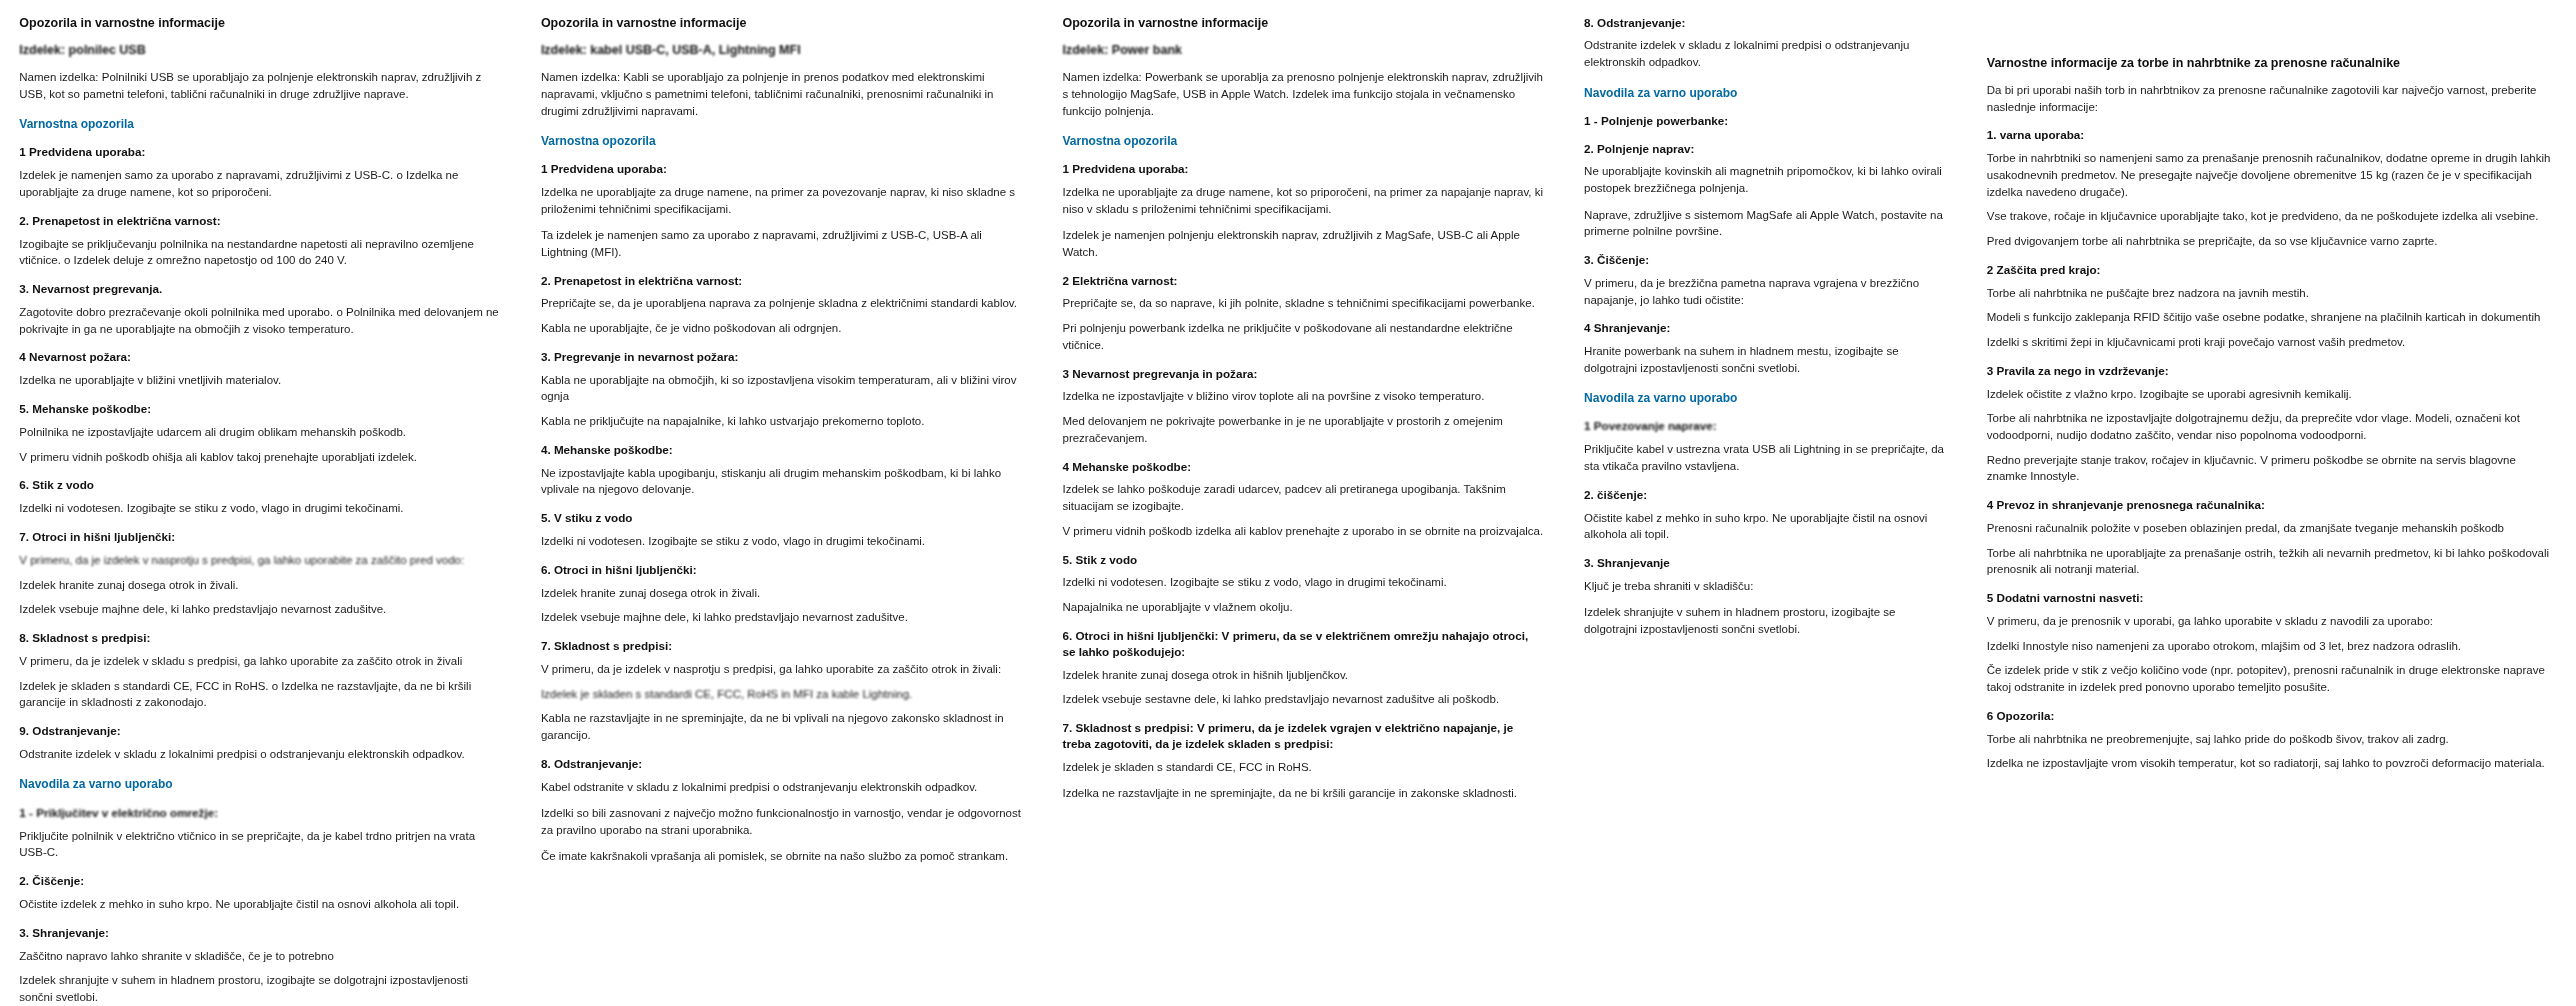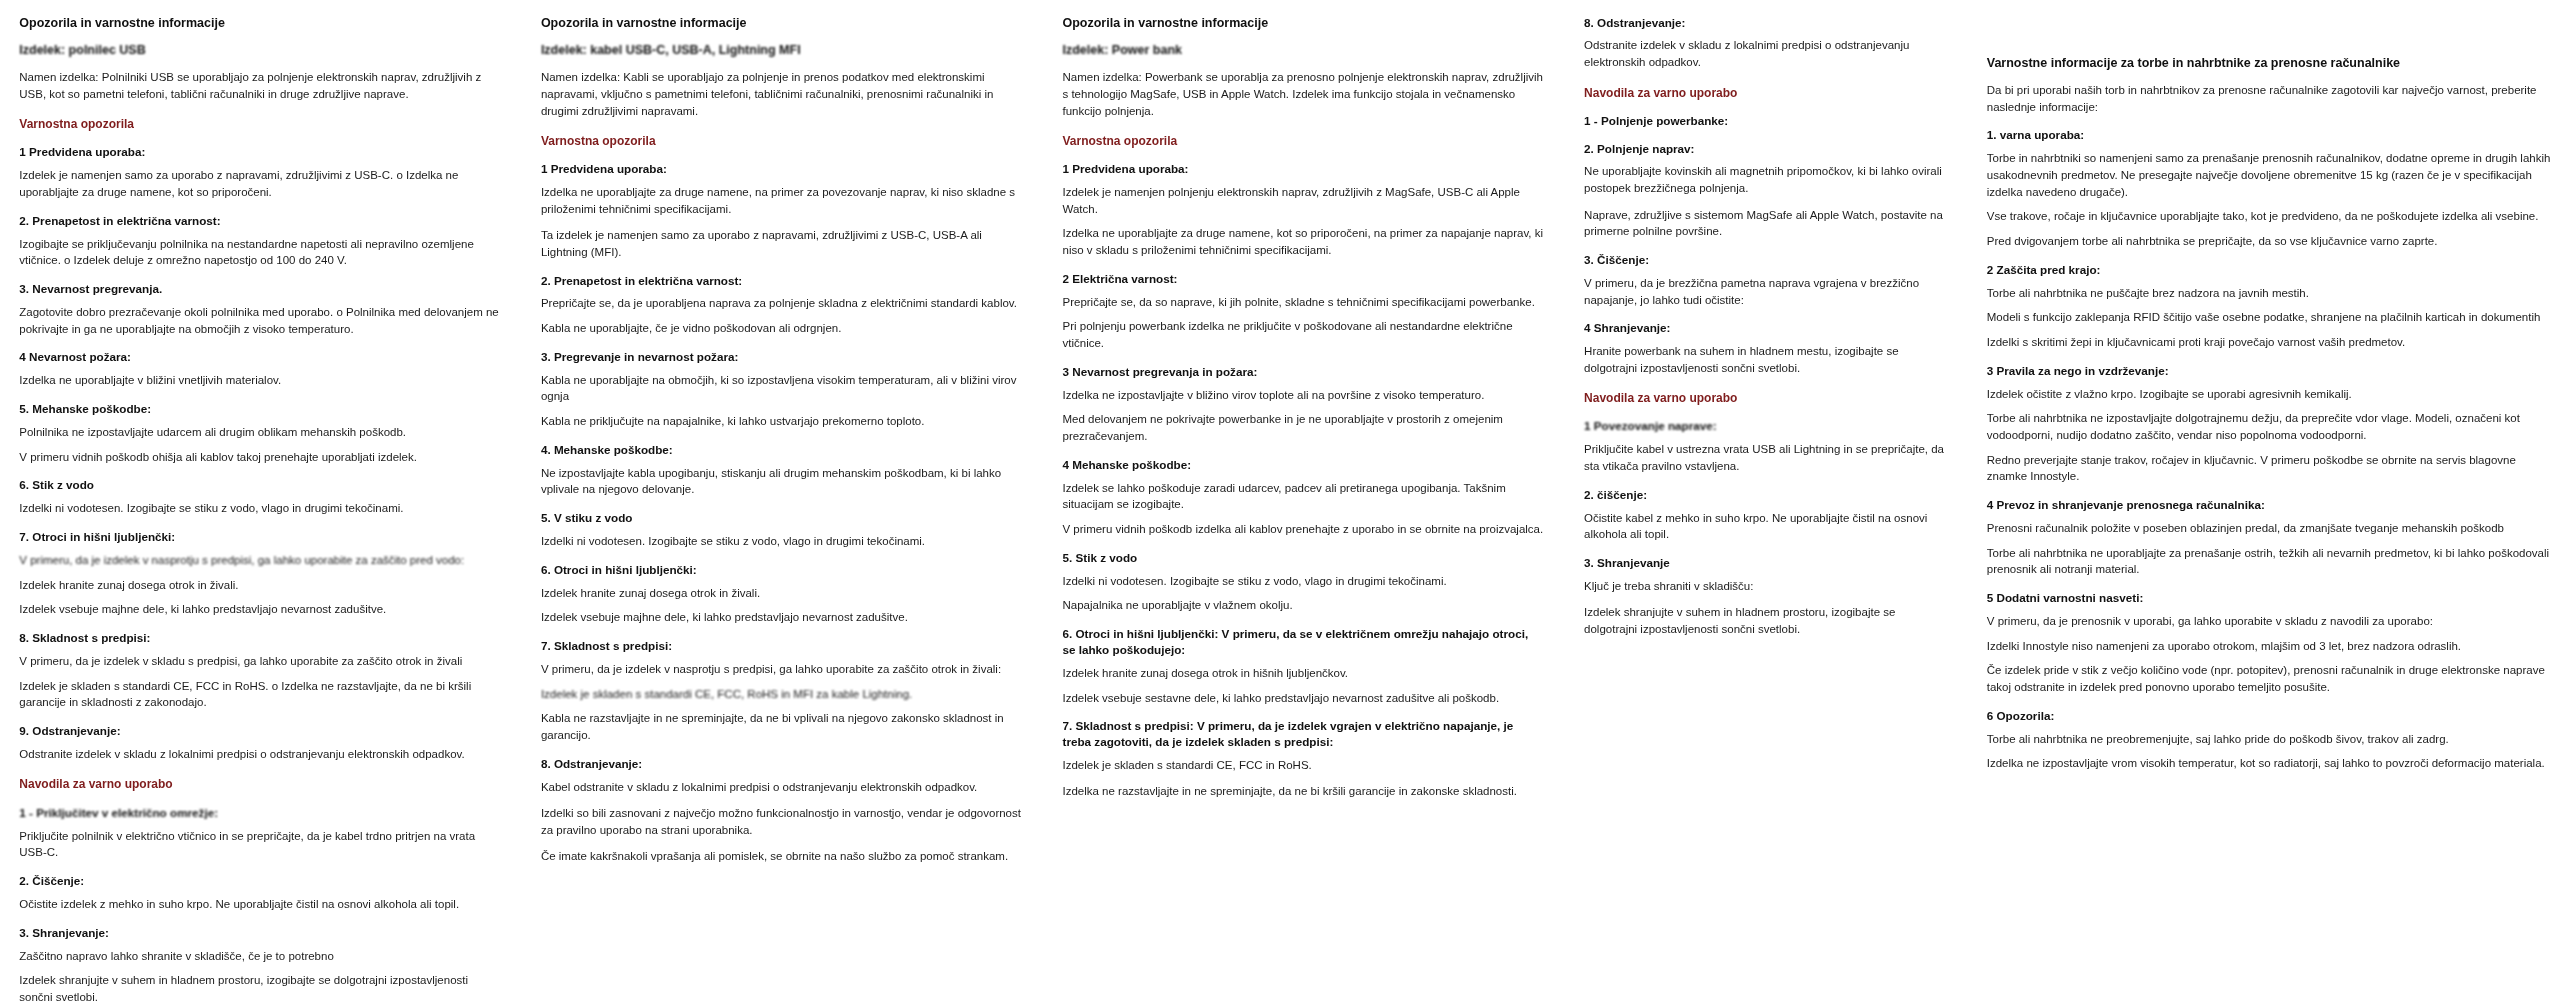--- a/index.html
+++ b/index.html
@@ -39,21 +39,21 @@
     font-weight: bold;
     line-height: 1.35;
     margin: 0 0 10.5px 0;
     color: #111;
   }
   .h-sub {
     font-size: 12px;
     font-weight: bold;
     line-height: 1.35;
     margin: 13.7px 0 8.9px 0;
-    color: #7f1d1d;
+    color: #0369a1;
   }
   .h-item {
     font-size: 11.7px;
     font-weight: bold;
     line-height: 1.35;
     margin: 12px 0 7.2px 0;
     color: #111;
   }
   .p {
     font-size: 11.5px;
@@ -141,22 +141,22 @@
     <div class="p">Izdelki so bili zasnovani z največjo možno funkcionalnostjo in varnostjo, vendar je odgovornost za pravilno uporabo na strani uporabnika.</div>
     <div class="p">Če imate kakršnakoli vprašanja ali pomislek, se obrnite na našo službo za pomoč strankam.</div>
   </div>
 
   <div class="column col-2">
     <div class="h-title">Opozorila in varnostne informacije</div>
     <div class="h-title blur-soft">Izdelek: Power bank</div>
     <div class="p">Namen izdelka: Powerbank se uporablja za prenosno polnjenje elektronskih naprav, združljivih s tehnologijo MagSafe, USB in Apple Watch. Izdelek ima funkcijo stojala in večnamensko funkcijo polnjenja.</div>
     <div class="h-sub">Varnostna opozorila</div>
     <div class="h-item">1 Predvidena uporaba:</div>
+    <div class="p">Izdelka ne uporabljajte za druge namene, kot so priporočeni, na primer za napajanje naprav, ki niso v skladu s priloženimi tehničnimi specifikacijami.</div>
     <div class="p tight">Izdelek je namenjen polnjenju elektronskih naprav, združljivih z MagSafe, USB-C ali Apple Watch.</div>
-    <div class="p">Izdelka ne uporabljajte za druge namene, kot so priporočeni, na primer za napajanje naprav, ki niso v skladu s priloženimi tehničnimi specifikacijami.</div>
     <div class="h-item">2 Električna varnost:</div>
     <div class="p tight">Prepričajte se, da so naprave, ki jih polnite, skladne s tehničnimi specifikacijami powerbanke.</div>
     <div class="p">Pri polnjenju powerbank izdelka ne priključite v poškodovane ali nestandardne električne vtičnice.</div>
     <div class="h-item">3 Nevarnost pregrevanja in požara:</div>
     <div class="p tight">Izdelka ne izpostavljajte v bližino virov toplote ali na površine z visoko temperaturo.</div>
     <div class="p">Med delovanjem ne pokrivajte powerbanke in je ne uporabljajte v prostorih z omejenim prezračevanjem.</div>
     <div class="h-item">4 Mehanske poškodbe:</div>
     <div class="p tight">Izdelek se lahko poškoduje zaradi udarcev, padcev ali pretiranega upogibanja. Takšnim situacijam se izogibajte.</div>
     <div class="p">V primeru vidnih poškodb izdelka ali kablov prenehajte z uporabo in se obrnite na proizvajalca.</div>
     <div class="h-item">5. Stik z vodo</div>

